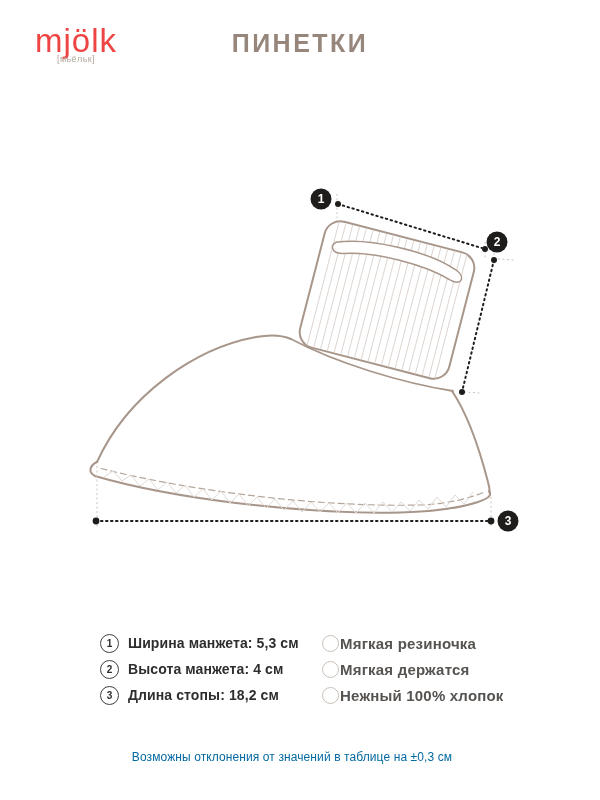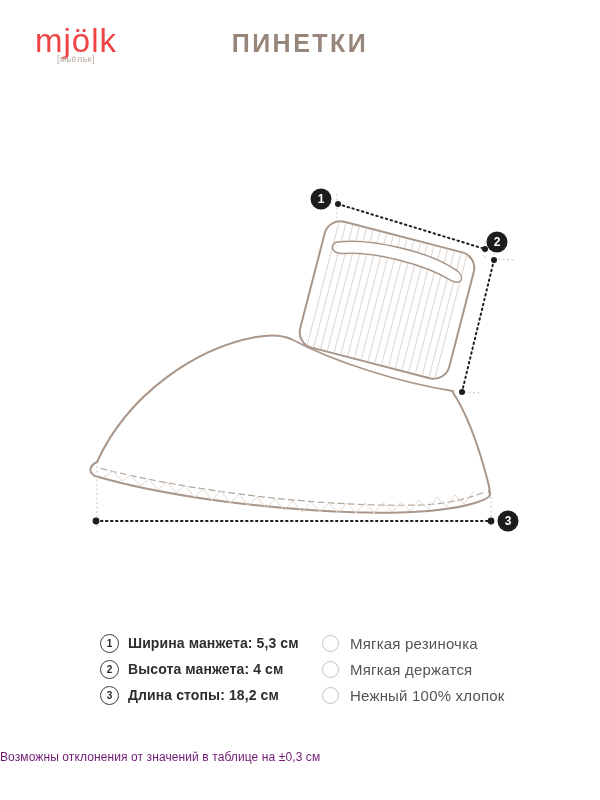--- a/index.html
+++ b/index.html
@@ -30,25 +30,25 @@
     width:17px;height:17px;border:1.3px solid #3f3f3f;border-radius:50%;
     display:flex;align-items:center;justify-content:center;
     font-size:10px;font-weight:bold;color:#2b2b2b;flex:0 0 auto;
   }
   .m-text{margin-left:9px;font-size:14px;font-weight:600;color:#2e2e2e;letter-spacing:.1px;}
   .f-row{display:flex;align-items:center;height:20px;margin-bottom:6px;}
   .f-bullet{
     width:15px;height:15px;border:1.3px solid #c9c1b9;border-radius:50%;
     background:#ffffff;flex:0 0 auto;
   }
-  .f-text{margin-left:11px;font-size:15px;font-weight:400;color:#565350;letter-spacing:.2px;}
+  .f-text{margin-left:1px;font-size:15px;font-weight:700;color:#565350;letter-spacing:.2px;}
   
   .footnote{
-    position:absolute;left:0;right:16px;top:750px;
-    font-size:12px;color:#701a75;letter-spacing:.1px;
+    position:absolute;left:0;right:16px;top:750px;text-align:center;
+    font-size:12px;color:#0369a1;letter-spacing:.1px;
   }
 </style>
 </head>
 <body>
 
 <div class="page">
 
   <div class="brand">
     <div class="brand-name">mjölk</div>
     <div class="brand-sub">[мьёльк]</div>

